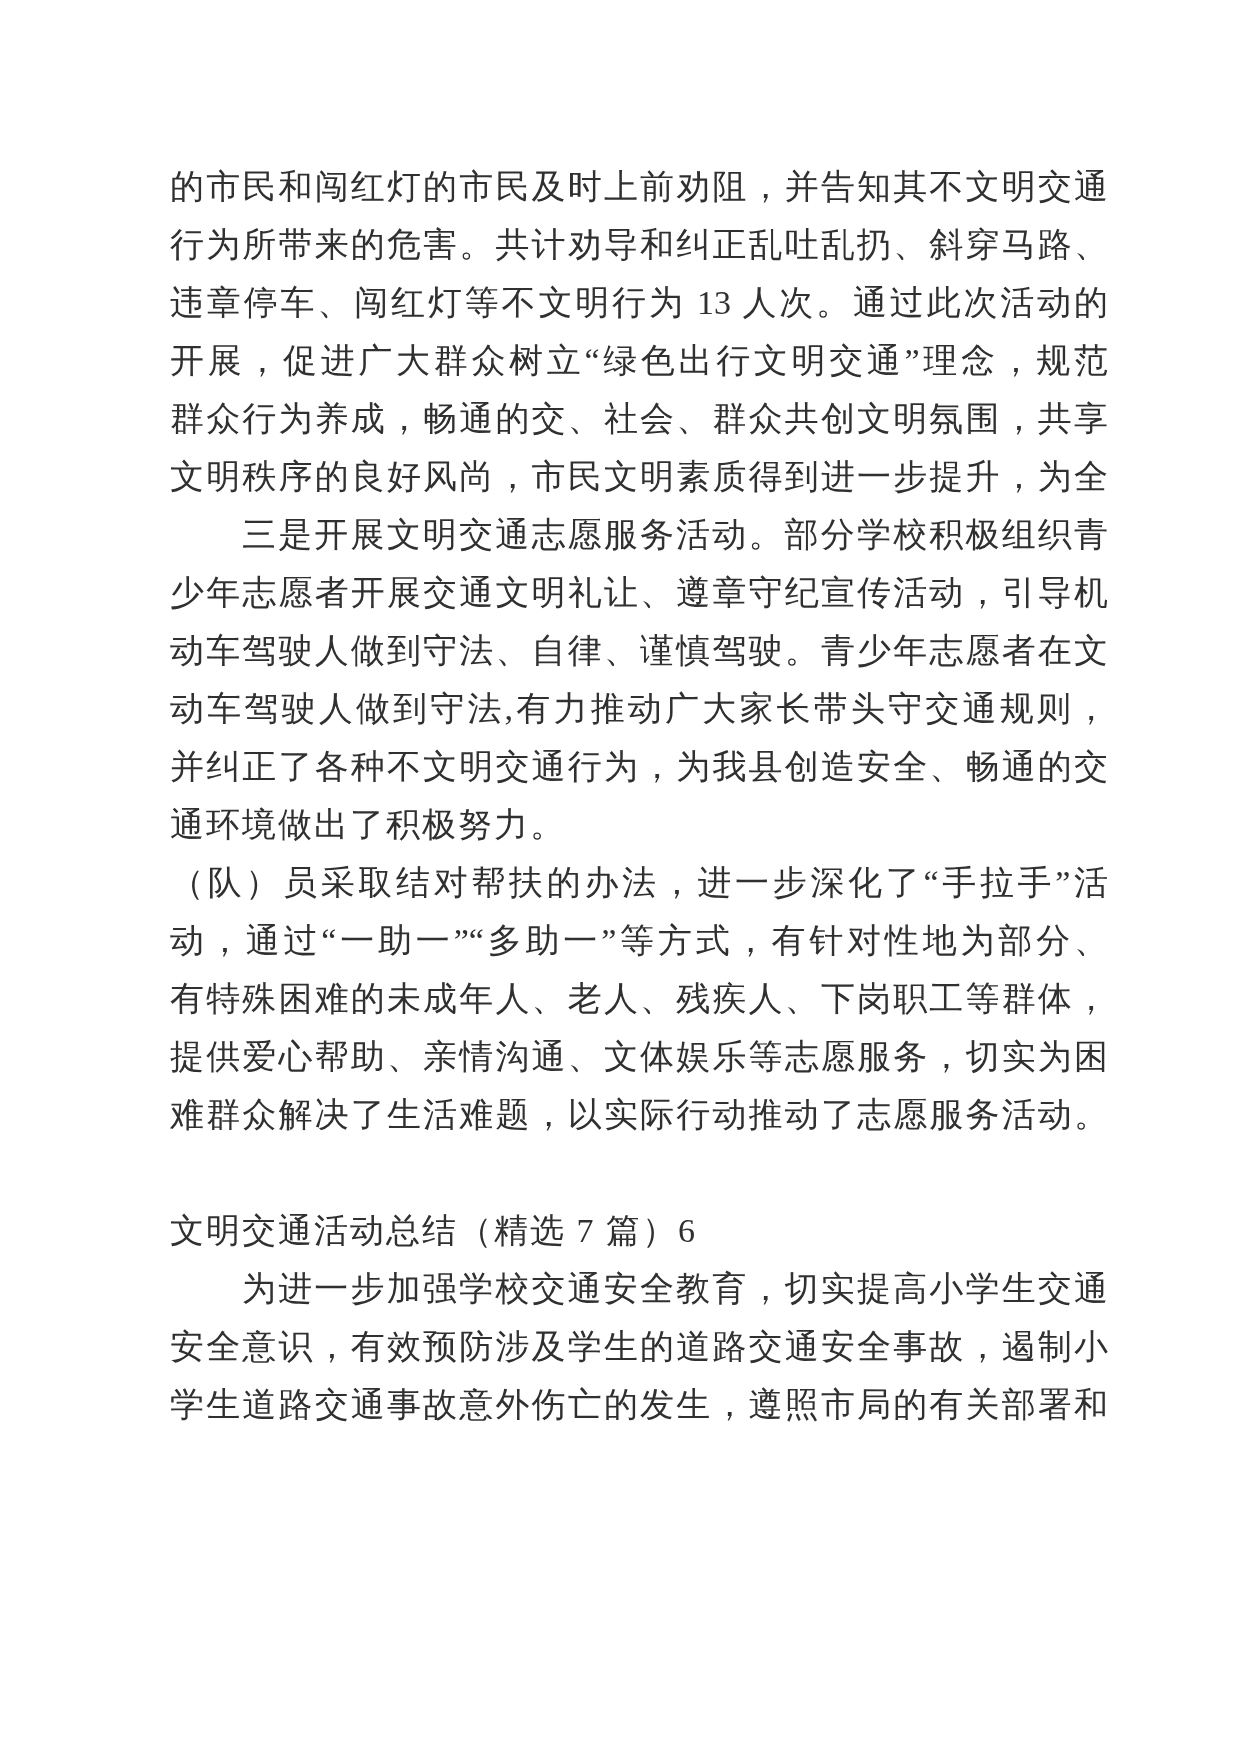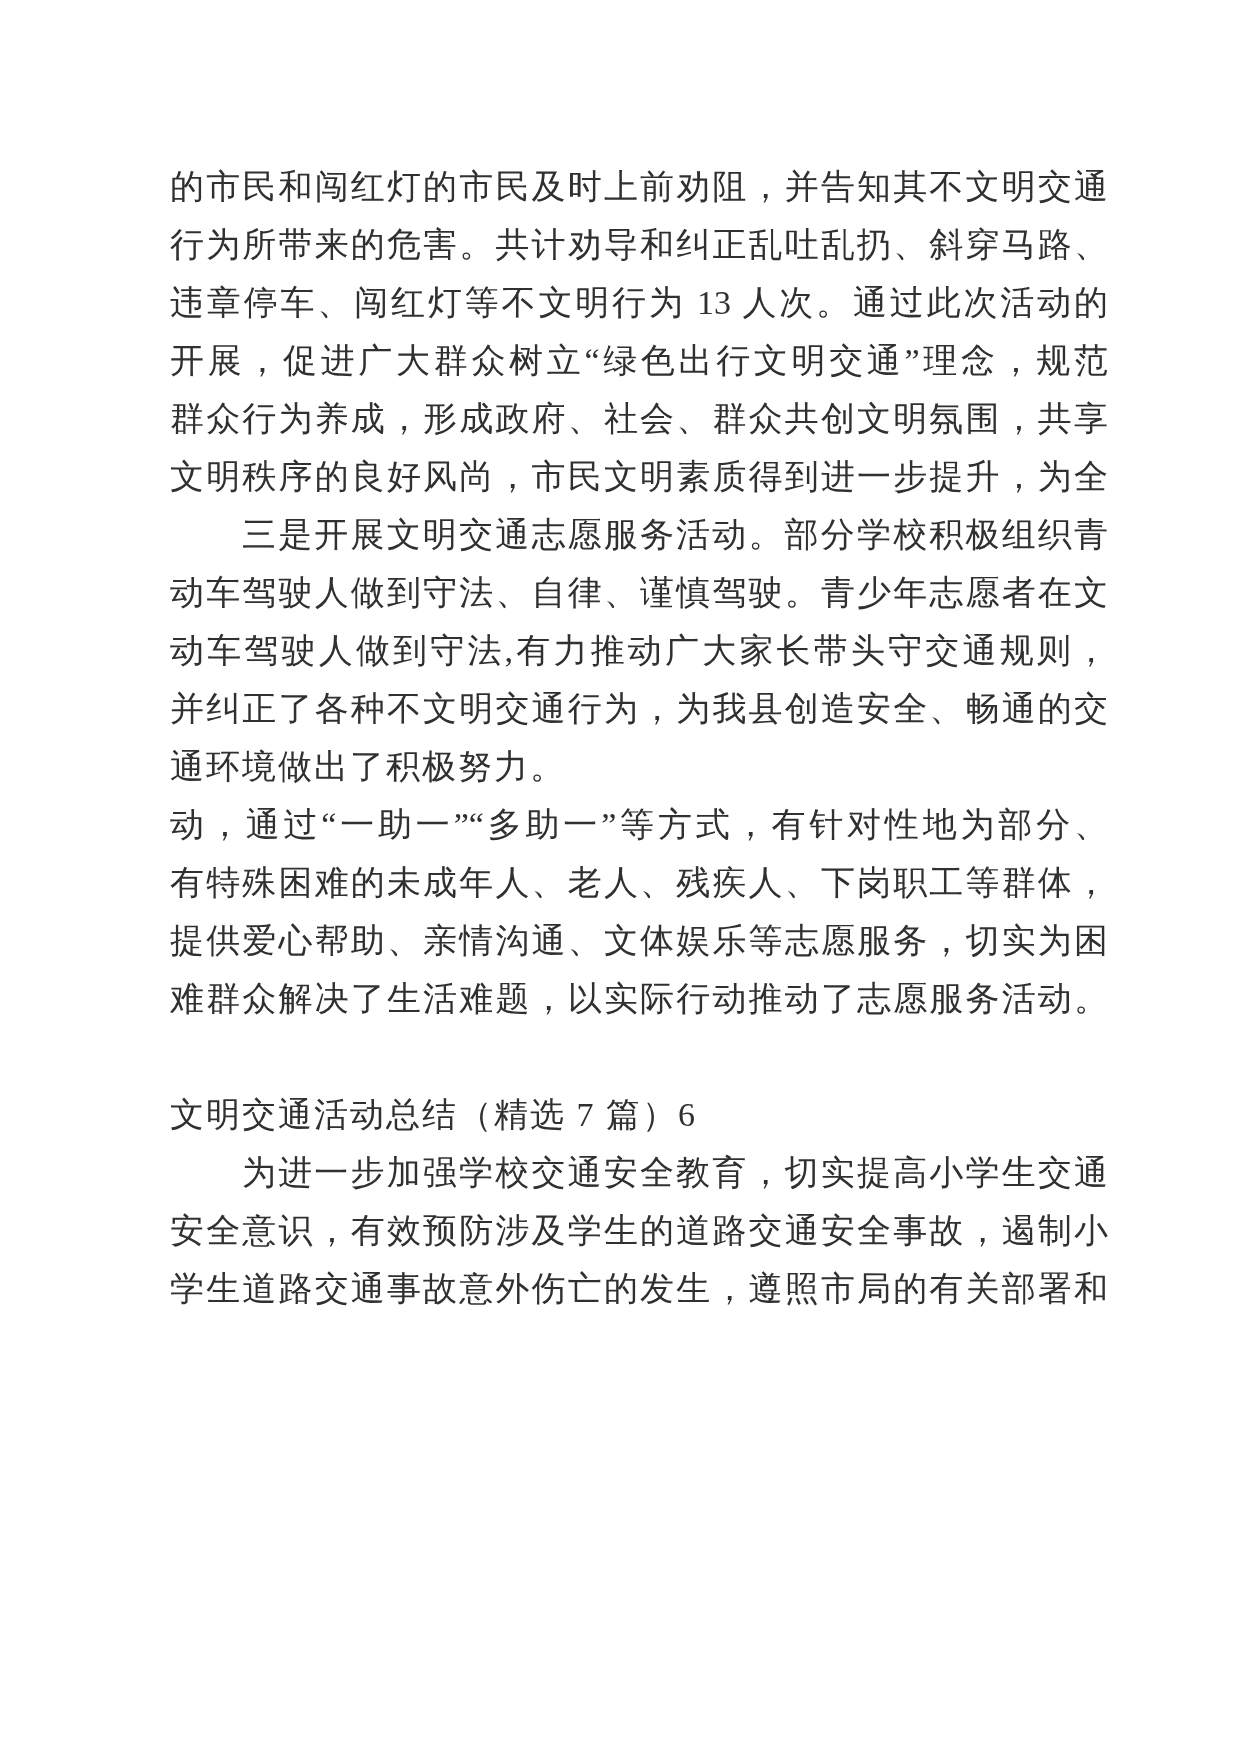--- a/index.html
+++ b/index.html
@@ -50,27 +50,29 @@
 </style>
 </head>
 <body>
 
 <div class="page">
   <div class="text-block">
       <div class="line fill">的市民和闯红灯的市民及时上前劝阻，并告知其不文明交通</div>
       <div class="line fill">行为所带来的危害。共计劝导和纠正乱吐乱扔、斜穿马路、</div>
       <div class="line fill">违章停车、闯红灯等不文明行为 13 人次。通过此次活动的</div>
       <div class="line fill">开展，促进广大群众树立“绿色出行文明交通”理念，规范</div>
-      <div class="line fill">群众行为养成，形成政府、社会、群众共创文明氛围，共享</div>
+      <div class="line fill">群众行为养成，畅通的交、社会、群众共创文明氛围，共享</div>
       <div class="line fill">文明秩序的良好风尚，市民文明素质得到进一步提升，为全</div>
       <div class="line fill-indent">三是开展文明交通志愿服务活动。部分学校积极组织青</div>
+      <div class="line fill">少年志愿者开展交通文明礼让、遵章守纪宣传活动，引导机</div>
       <div class="line fill">动车驾驶人做到守法、自律、谨慎驾驶。青少年志愿者在文</div>
       <div class="line fill">动车驾驶人做到守法,有力推动广大家长带头守交通规则，</div>
       <div class="line fill">并纠正了各种不文明交通行为，为我县创造安全、畅通的交</div>
       <div class="line end">通环境做出了积极努力。</div>
+      <div class="line fill">（队）员采取结对帮扶的办法，进一步深化了“手拉手”活</div>
       <div class="line fill">动，通过“一助一”“多助一”等方式，有针对性地为部分、</div>
       <div class="line fill">有特殊困难的未成年人、老人、残疾人、下岗职工等群体，</div>
       <div class="line fill">提供爱心帮助、亲情沟通、文体娱乐等志愿服务，切实为困</div>
       <div class="line fill">难群众解决了生活难题，以实际行动推动了志愿服务活动。</div>
       <div class="line blank"></div>
       <div class="line heading">文明交通活动总结（精选 7 篇）6</div>
       <div class="line fill-indent">为进一步加强学校交通安全教育，切实提高小学生交通</div>
       <div class="line fill">安全意识，有效预防涉及学生的道路交通安全事故，遏制小</div>
       <div class="line fill">学生道路交通事故意外伤亡的发生，遵照市局的有关部署和</div>
     </div>

